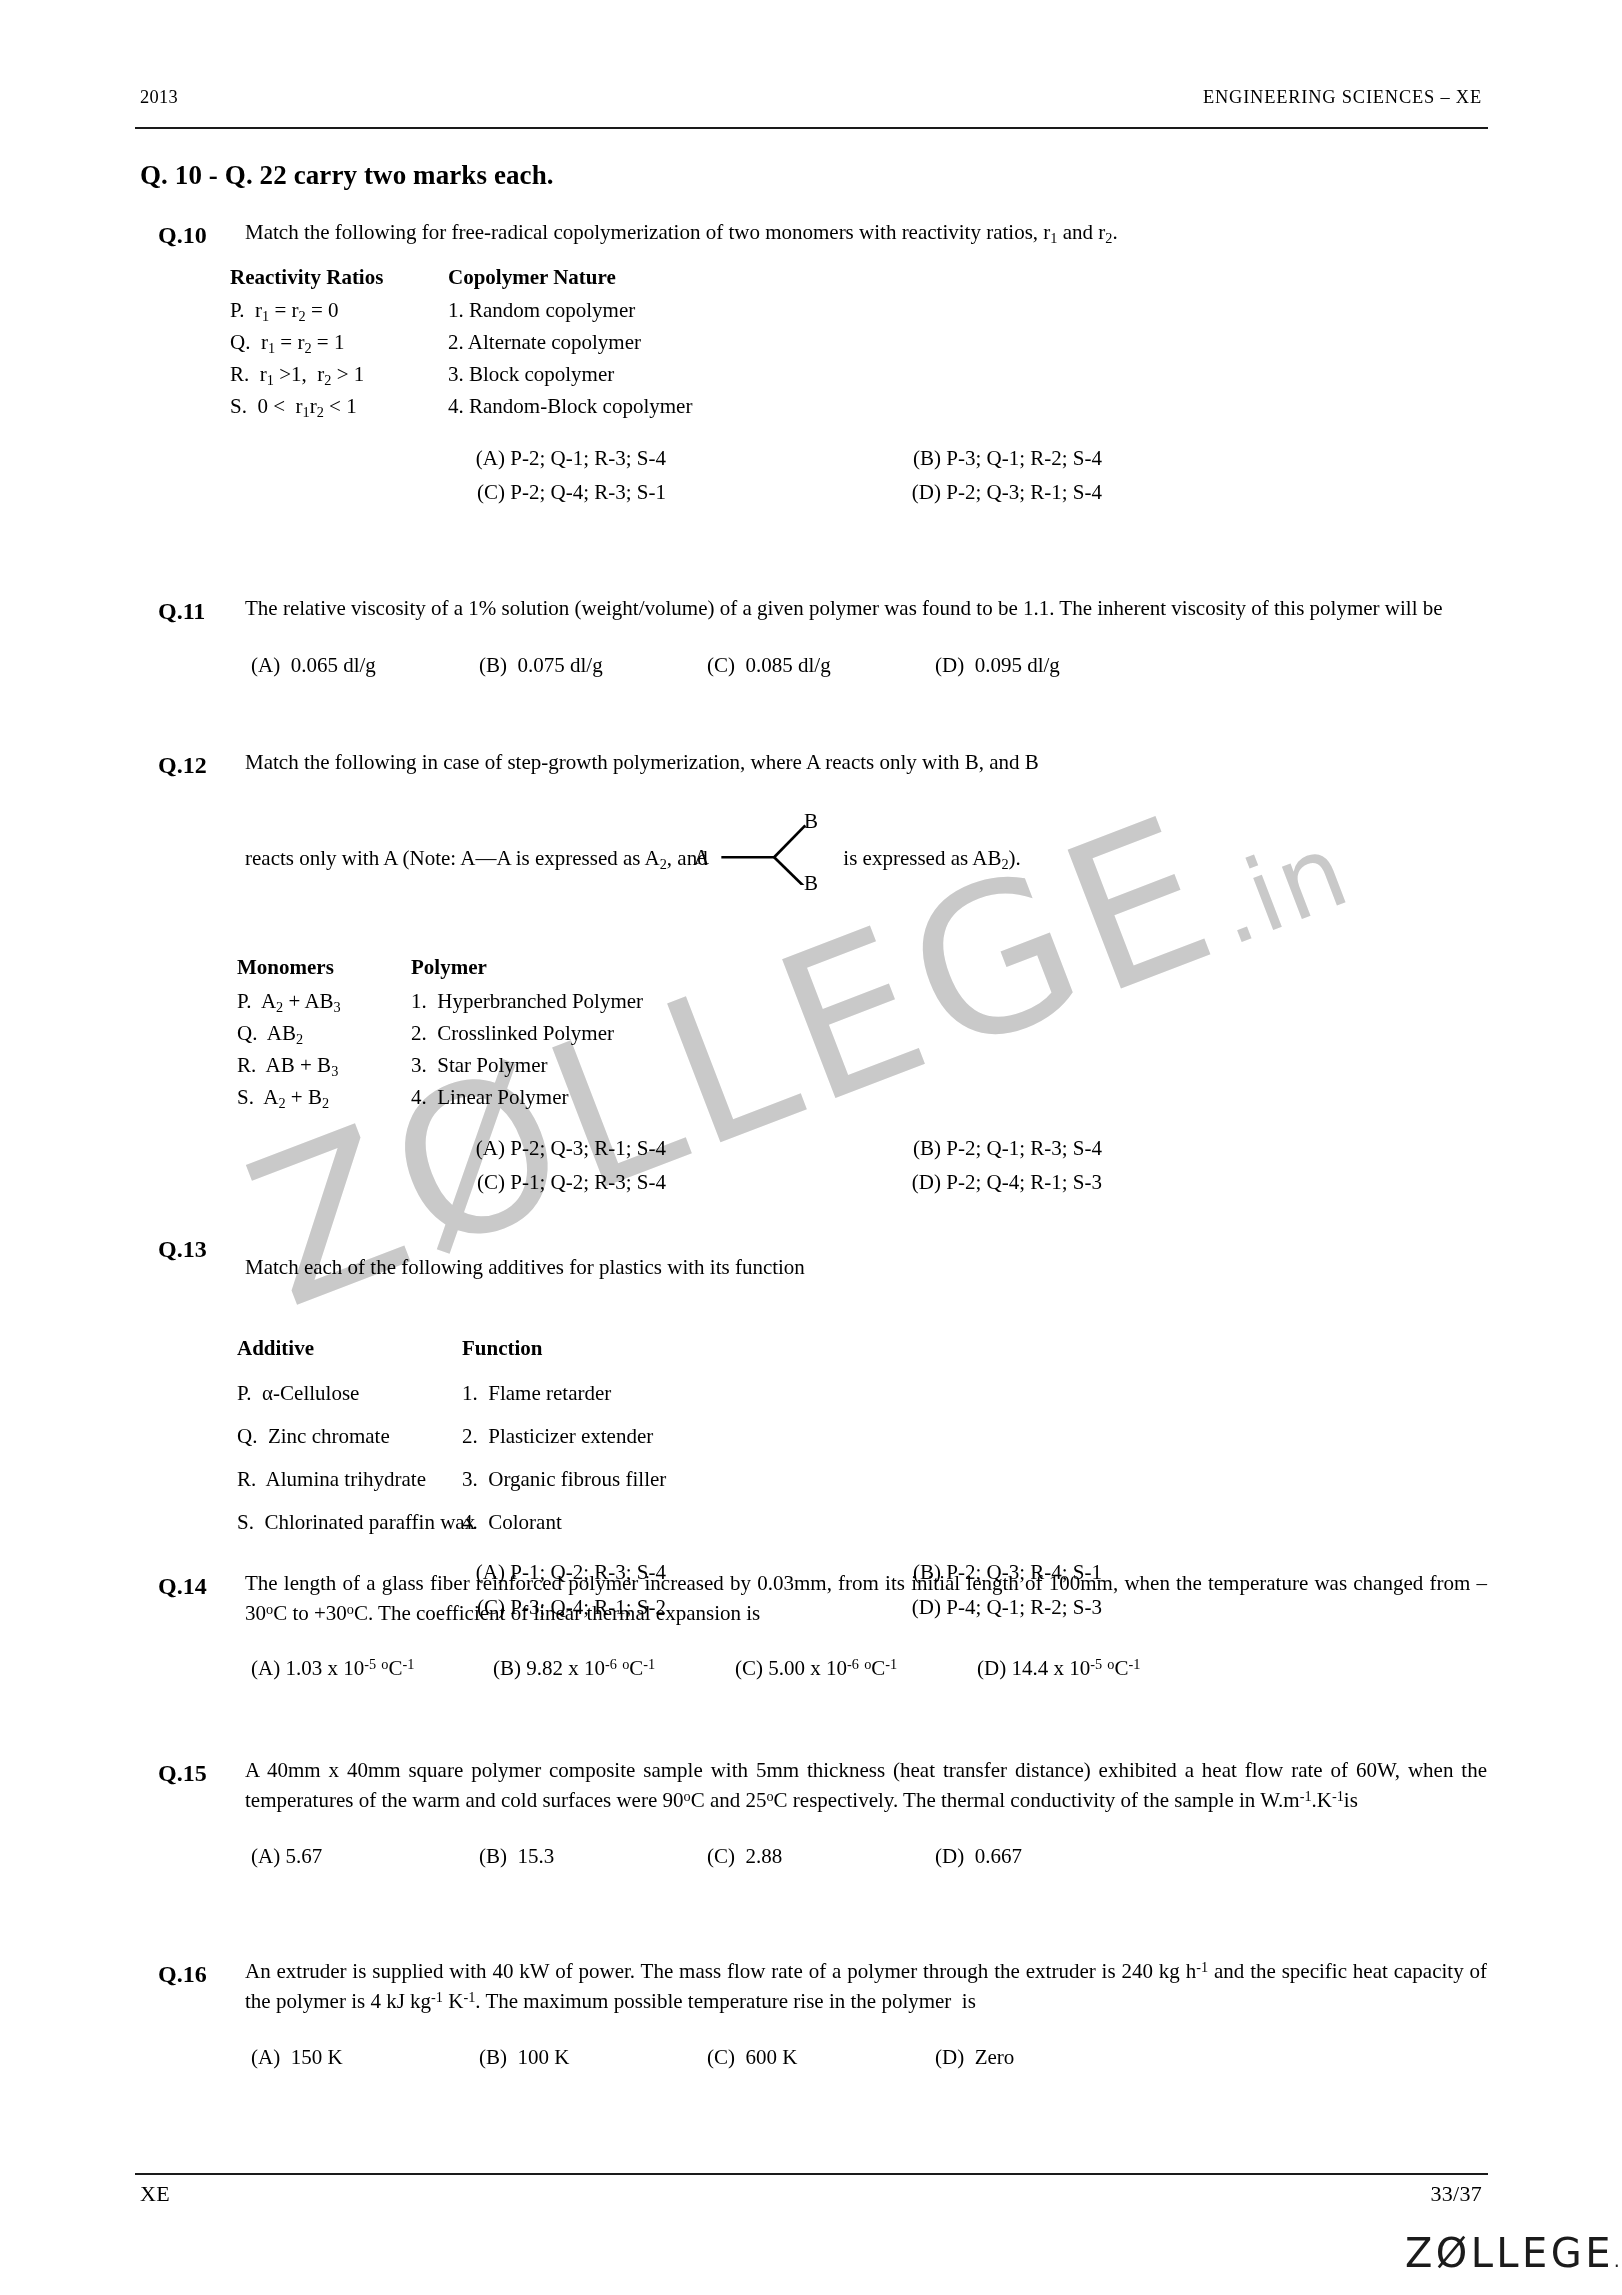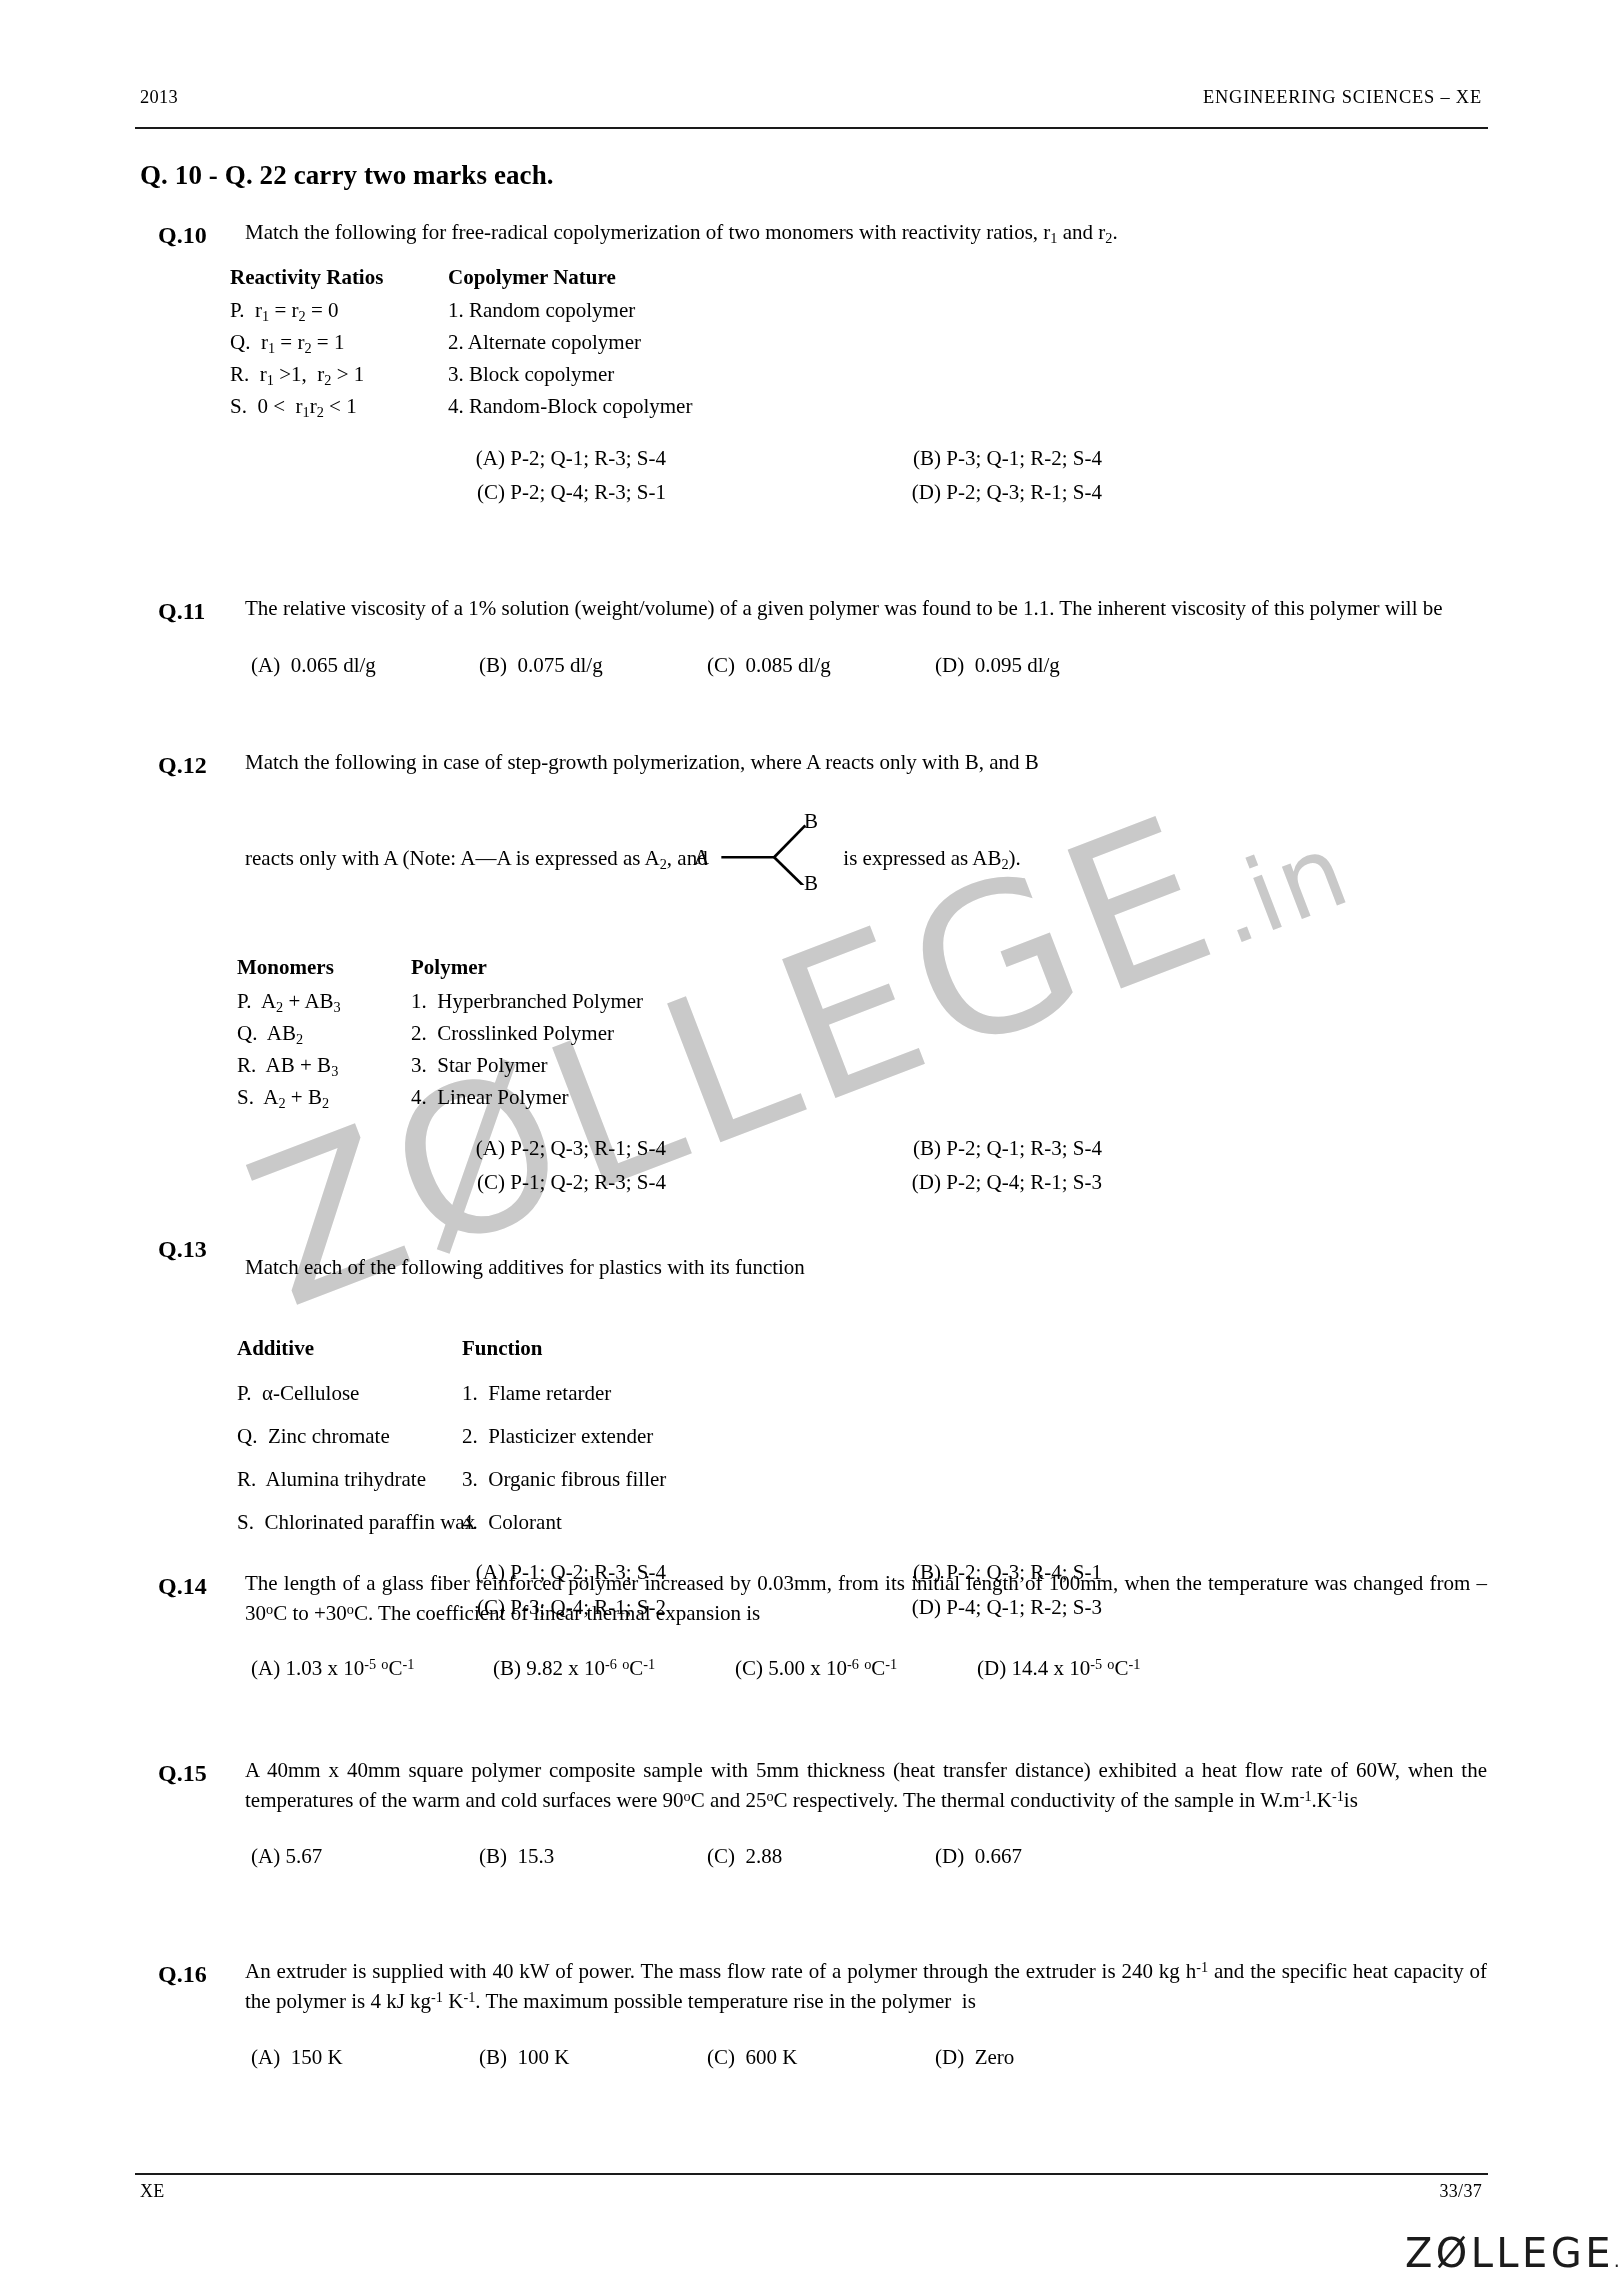--- a/index.html
+++ b/index.html
@@ -81,21 +81,21 @@
     width: 1353px;
     border-top: 2px solid #1a1a1a;
   }
   .ftr {
     position: absolute;
     top: 2181px;
     left: 140px;
     right: 140px;
     display: flex;
     justify-content: space-between;
-    font-size: 18px;
+    font-size: 22px;
     letter-spacing: 0.3px;
   }
 
   
   .brand {
     position: absolute;
     left: 1405px;
     top: 2233px;
     font-family: "DejaVu Sans", "Liberation Sans", sans-serif;
     font-size: 40px;

